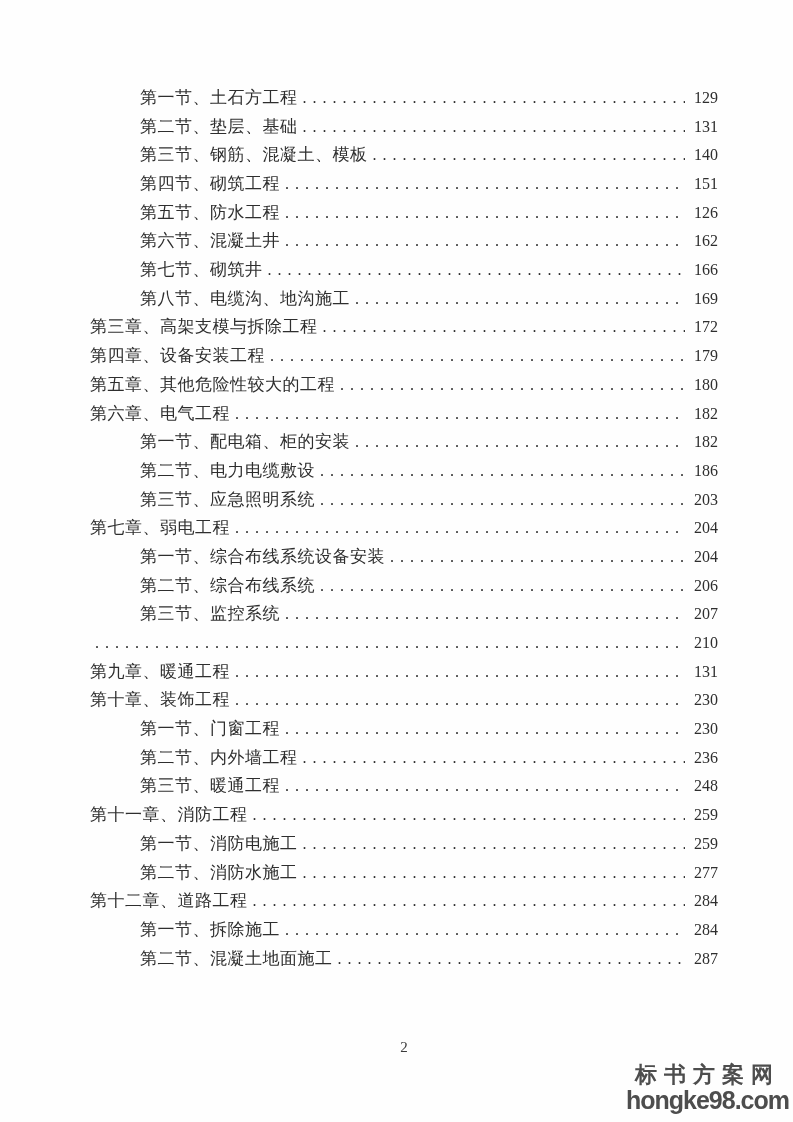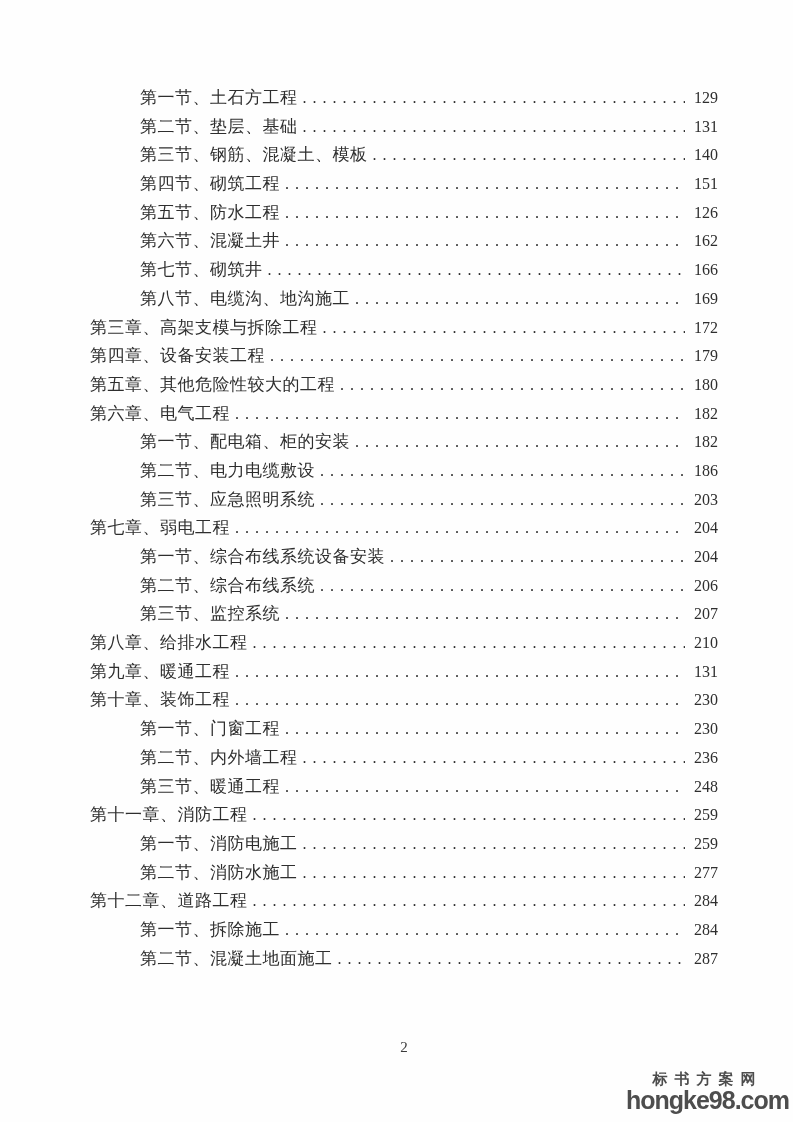--- a/index.html
+++ b/index.html
@@ -17,21 +17,21 @@
     color: #2e2e2e;
   }
   .toc {
     position: absolute;
     left: 90px;
     top: 84px;
     width: 628px;
   }
   .toc-row {
     display: flex;
-    align-items: flex-start;
+    align-items: flex-end;
     height: 28.7px;
     line-height: 28.7px;
     font-size: 17px;
     white-space: nowrap;
   }
   .toc-row[data-level="2"] {
     padding-left: 50px;
   }
   .toc-title {
     flex: 0 0 auto;
@@ -67,21 +67,21 @@
     position: absolute;
     right: 4px;
     bottom: 9px;
     text-align: center;
     color: #4d4d4d;
     line-height: 1;
   }
   .watermark-name {
     font-family: "Liberation Sans", "DejaVu Sans", sans-serif;
     font-weight: 700;
-    font-size: 15px;
+    font-size: 22px;
     letter-spacing: 7px;
     margin-bottom: 2px;
     white-space: nowrap;
   }
   .watermark-url {
     font-family: "Liberation Sans", "DejaVu Sans", sans-serif;
     font-weight: 700;
     font-size: 25px;
     letter-spacing: -1px;
     white-space: nowrap;
@@ -202,21 +202,20 @@
         <span class="toc-page">206</span>
       </div>
 
       <div class="toc-row" data-level="2">
         <span class="toc-title">第三节、监控系统</span>
         <span class="toc-leader"></span>
         <span class="toc-page">207</span>
       </div>
 
       <div class="toc-row" data-level="1">
-        <span class="toc-title">第八章、给排水工程</span>
         <span class="toc-leader"></span>
         <span class="toc-page">210</span>
       </div>
 
       <div class="toc-row" data-level="1">
         <span class="toc-title">第九章、暖通工程</span>
         <span class="toc-leader"></span>
         <span class="toc-page">131</span>
       </div>
 

